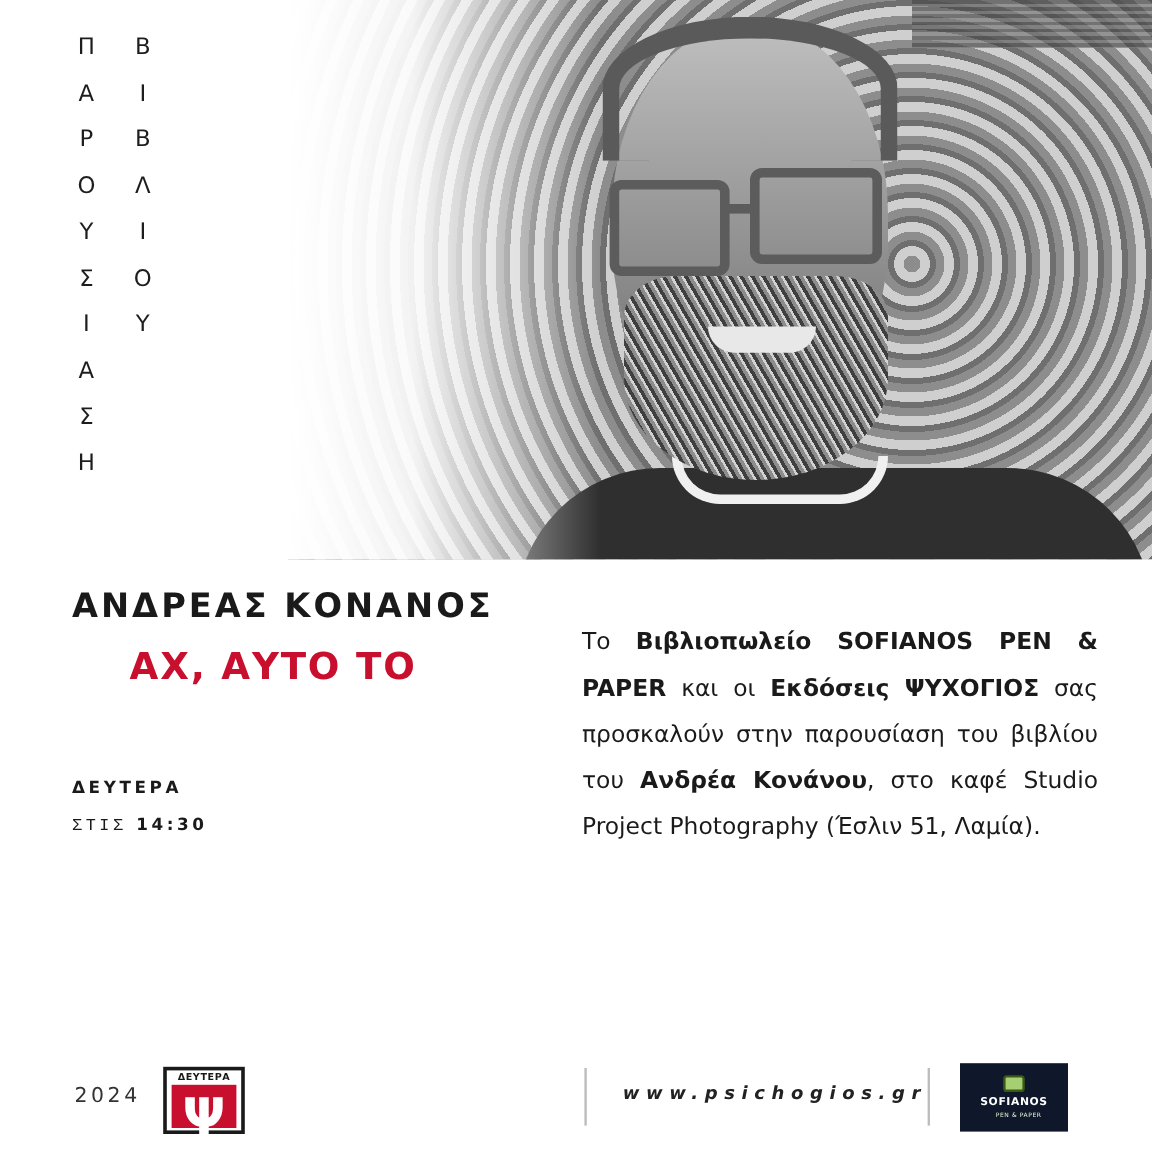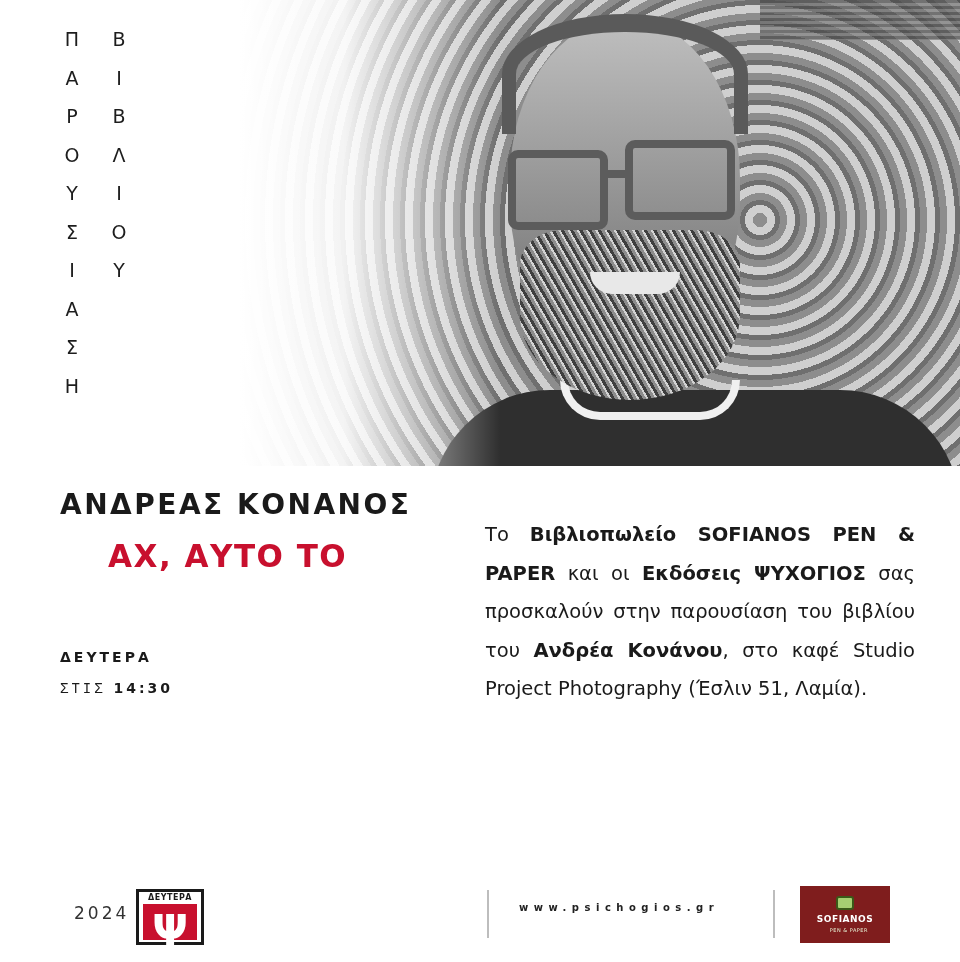--- a/index.html
+++ b/index.html
@@ -42,30 +42,30 @@
   .date .light { font-weight: normal; font-family: Liberation Mono, monospace; }
 
   
   .desc { position: absolute; left: 485px; top: 484px; width: 430px; font-size: 19.5px; line-height: 38.5px; color: #1a1a1a; text-align: justify; text-align-last: left; margin-top: 32px; }
   .desc b { font-weight: bold; }
 
   .note { position: absolute; right: 56px; top: 790px; width: 420px; text-align: right; font-size: 14px; line-height: 24px; color: #b0243b; }
 
   
   .footer { position: absolute; left: 0; top: 880px; width: 960px; height: 70px; }
-  .year { position: absolute; left: 62px; top: 23px; font-size: 17px; letter-spacing: 3px; color: #333; margin-left: 12px; }
+  .year { position: absolute; left: 62px; top: 23px; font-size: 17px; letter-spacing: 3px; color: #333; }
   .psy-logo { position: absolute; left: 136px; top: 9px; width: 68px; height: 56px; border: 3px solid #1a1a1a; background: #fff; }
   .psy-logo .psy-text { position: absolute; left: 0; top: 1px; width: 100%; text-align: center; font-size: 8px; font-weight: bold; color: #1a1a1a; letter-spacing: .5px; }
   .psy-logo .red { position: absolute; left: 4px; top: 12px; width: 54px; height: 36px; background: #c8102e; }
   .psy-logo .psi { position: absolute; left: 0; top: 3px; width: 100%; text-align: center; font-size: 42px; line-height: 48px; color: #fff; font-weight: bold; }
   .tagline { position: absolute; left: 233px; top: 22px; font-size: 16px; font-weight: bold; color: #222; }
   .sep1 { position: absolute; left: 487px; top: 10px; width: 2px; height: 48px; background: #bdbdbd; }
-  .url { position: absolute; left: 519px; top: 22px; font-size: 10px; font-weight: bold; letter-spacing: 5.5px; color: #222; }
+  .url { position: absolute; left: 519px; top: 22px; font-size: 15px; font-weight: bold; letter-spacing: 5.5px; color: #222; font-style: italic; }
   .sep2 { position: absolute; left: 773px; top: 10px; width: 2px; height: 48px; background: #bdbdbd; }
-  .sofianos { position: absolute; left: 800px; top: 6px; width: 90px; height: 57px; background: #7f1d1d; }
+  .sofianos { position: absolute; left: 800px; top: 6px; width: 90px; height: 57px; background: #0f172a; }
   .sofianos .book { position: absolute; left: 36px; top: 10px; width: 18px; height: 14px; border: 2px solid #3a5a18; border-radius: 3px; background: #a6cf72; }
   .sofianos .name { position: absolute; left: 0; top: 28px; width: 100%; text-align: center; font-size: 9px; font-weight: bold; color: #fff; letter-spacing: .5px; }
   .sofianos .sub { position: absolute; left: 0; top: 41px; width: 100%; text-align: right; padding-right: 22px; font-size: 5px; color: #e8f5d8; letter-spacing: .5px; }
 </style>
 </head>
 <body>
 
 <div class="vcol c1">
   <span>Π</span>
   <span>Α</span>

